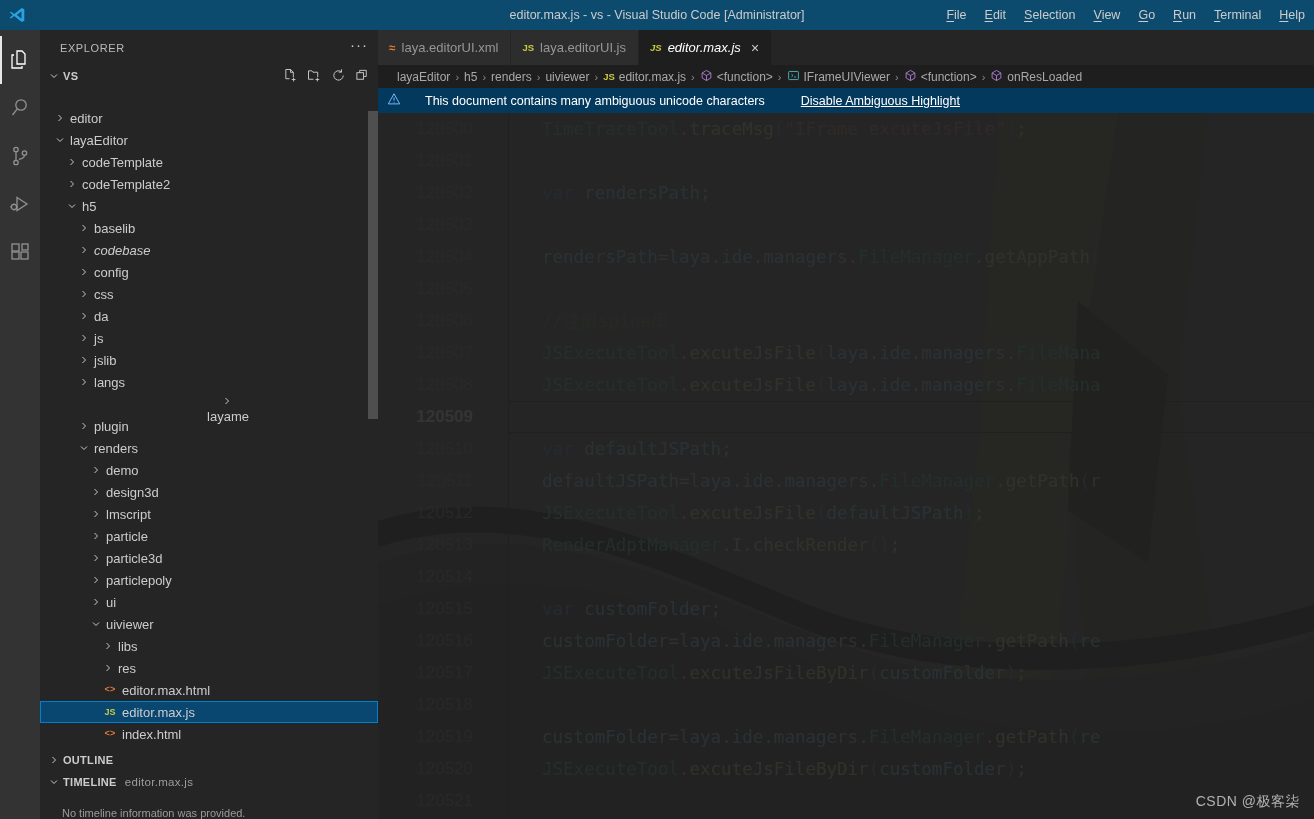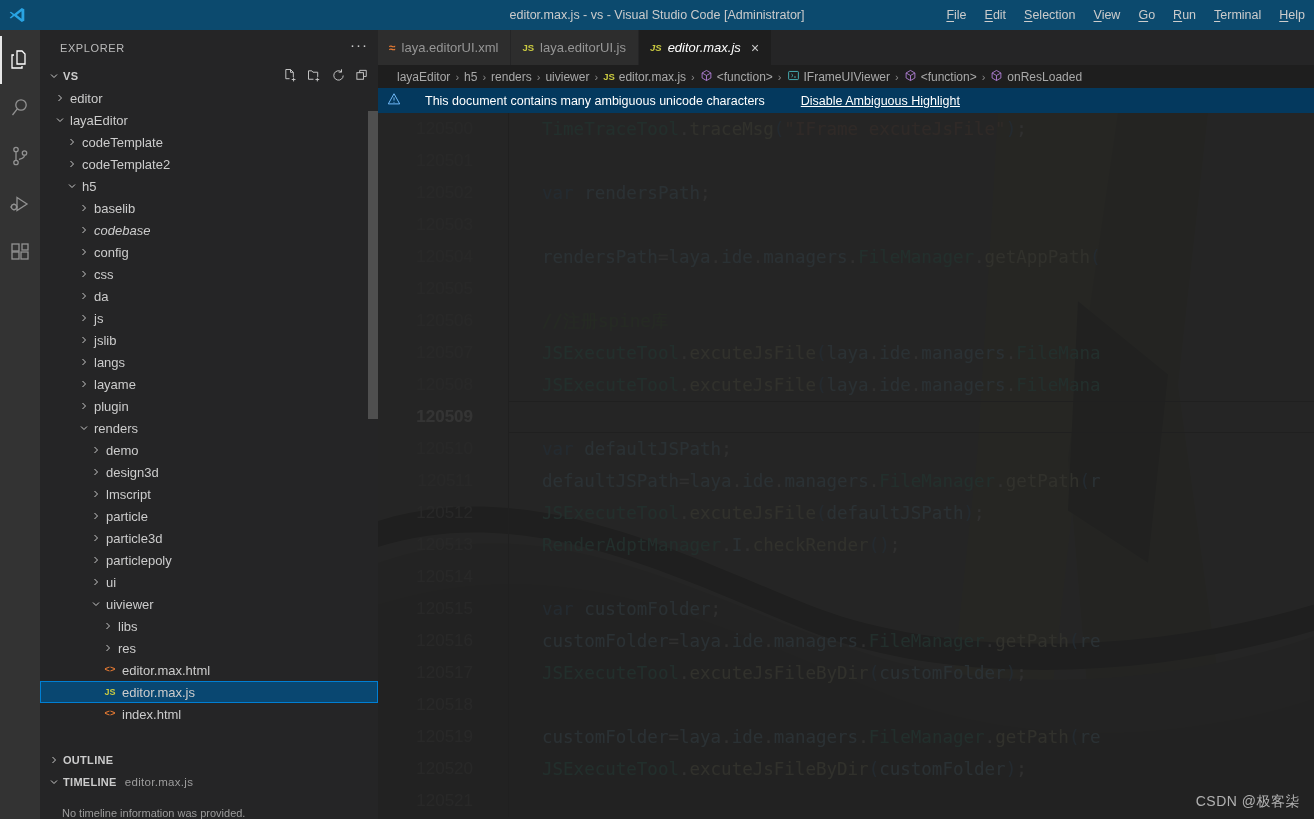--- a/index.html
+++ b/index.html
@@ -365,31 +365,31 @@
           <span>
             <svg width="15" height="15" viewBox="0 0 16 16" fill="none" stroke="#cccccc" stroke-width="1">
                 <rect x="2" y="5" width="7" height="7"></rect>
                 <path d="M5 5V2.5h7V9h-2.4"></path>
               </svg>
           </span>
         </span>
       </div>
 
       <div class="tree" id="tree">
+          <div class="trow" style="padding-left: 12px; margin-top: 20px;">
+            <span class="twisty">
+              <svg width="12" height="12" viewBox="0 0 16 16" fill="none" stroke="#cccccc" stroke-width="1.3">
+                <path d="M6 4l4 4-4 4"></path>
+              </svg>
+            </span>
+            <span class="tlabel">editor</span>
+          </div>
           <div class="trow" style="padding-left: 12px;">
             <span class="twisty">
               <svg width="12" height="12" viewBox="0 0 16 16" fill="none" stroke="#cccccc" stroke-width="1.3">
-                <path d="M6 4l4 4-4 4"></path>
-              </svg>
-            </span>
-            <span class="tlabel">editor</span>
-          </div>
-          <div class="trow" style="padding-left: 12px;">
-            <span class="twisty">
-              <svg width="12" height="12" viewBox="0 0 16 16" fill="none" stroke="#cccccc" stroke-width="1.3">
                 <path d="M4 6l4 4 4-4"></path>
               </svg>
             </span>
             <span class="tlabel">layaEditor</span>
           </div>
           <div class="trow" style="padding-left: 24px;">
             <span class="twisty">
               <svg width="12" height="12" viewBox="0 0 16 16" fill="none" stroke="#cccccc" stroke-width="1.3">
                 <path d="M6 4l4 4-4 4"></path>
               </svg>
@@ -469,21 +469,21 @@
             <span class="tlabel">jslib</span>
           </div>
           <div class="trow" style="padding-left: 36px; text-align: right;">
             <span class="twisty">
               <svg width="12" height="12" viewBox="0 0 16 16" fill="none" stroke="#cccccc" stroke-width="1.3">
                 <path d="M6 4l4 4-4 4"></path>
               </svg>
             </span>
             <span class="tlabel">langs</span>
           </div>
-          <div class="trow" style="padding-left: 36px;">
+          <div class="trow" style="padding-left: 36px; flex-direction: column;">
             <span class="twisty">
               <svg width="12" height="12" viewBox="0 0 16 16" fill="none" stroke="#cccccc" stroke-width="1.3">
                 <path d="M6 4l4 4-4 4"></path>
               </svg>
             </span>
             <span class="tlabel">layame</span>
           </div>
           <div class="trow" style="padding-left: 36px;">
             <span class="twisty">
               <svg width="12" height="12" viewBox="0 0 16 16" fill="none" stroke="#cccccc" stroke-width="1.3">

